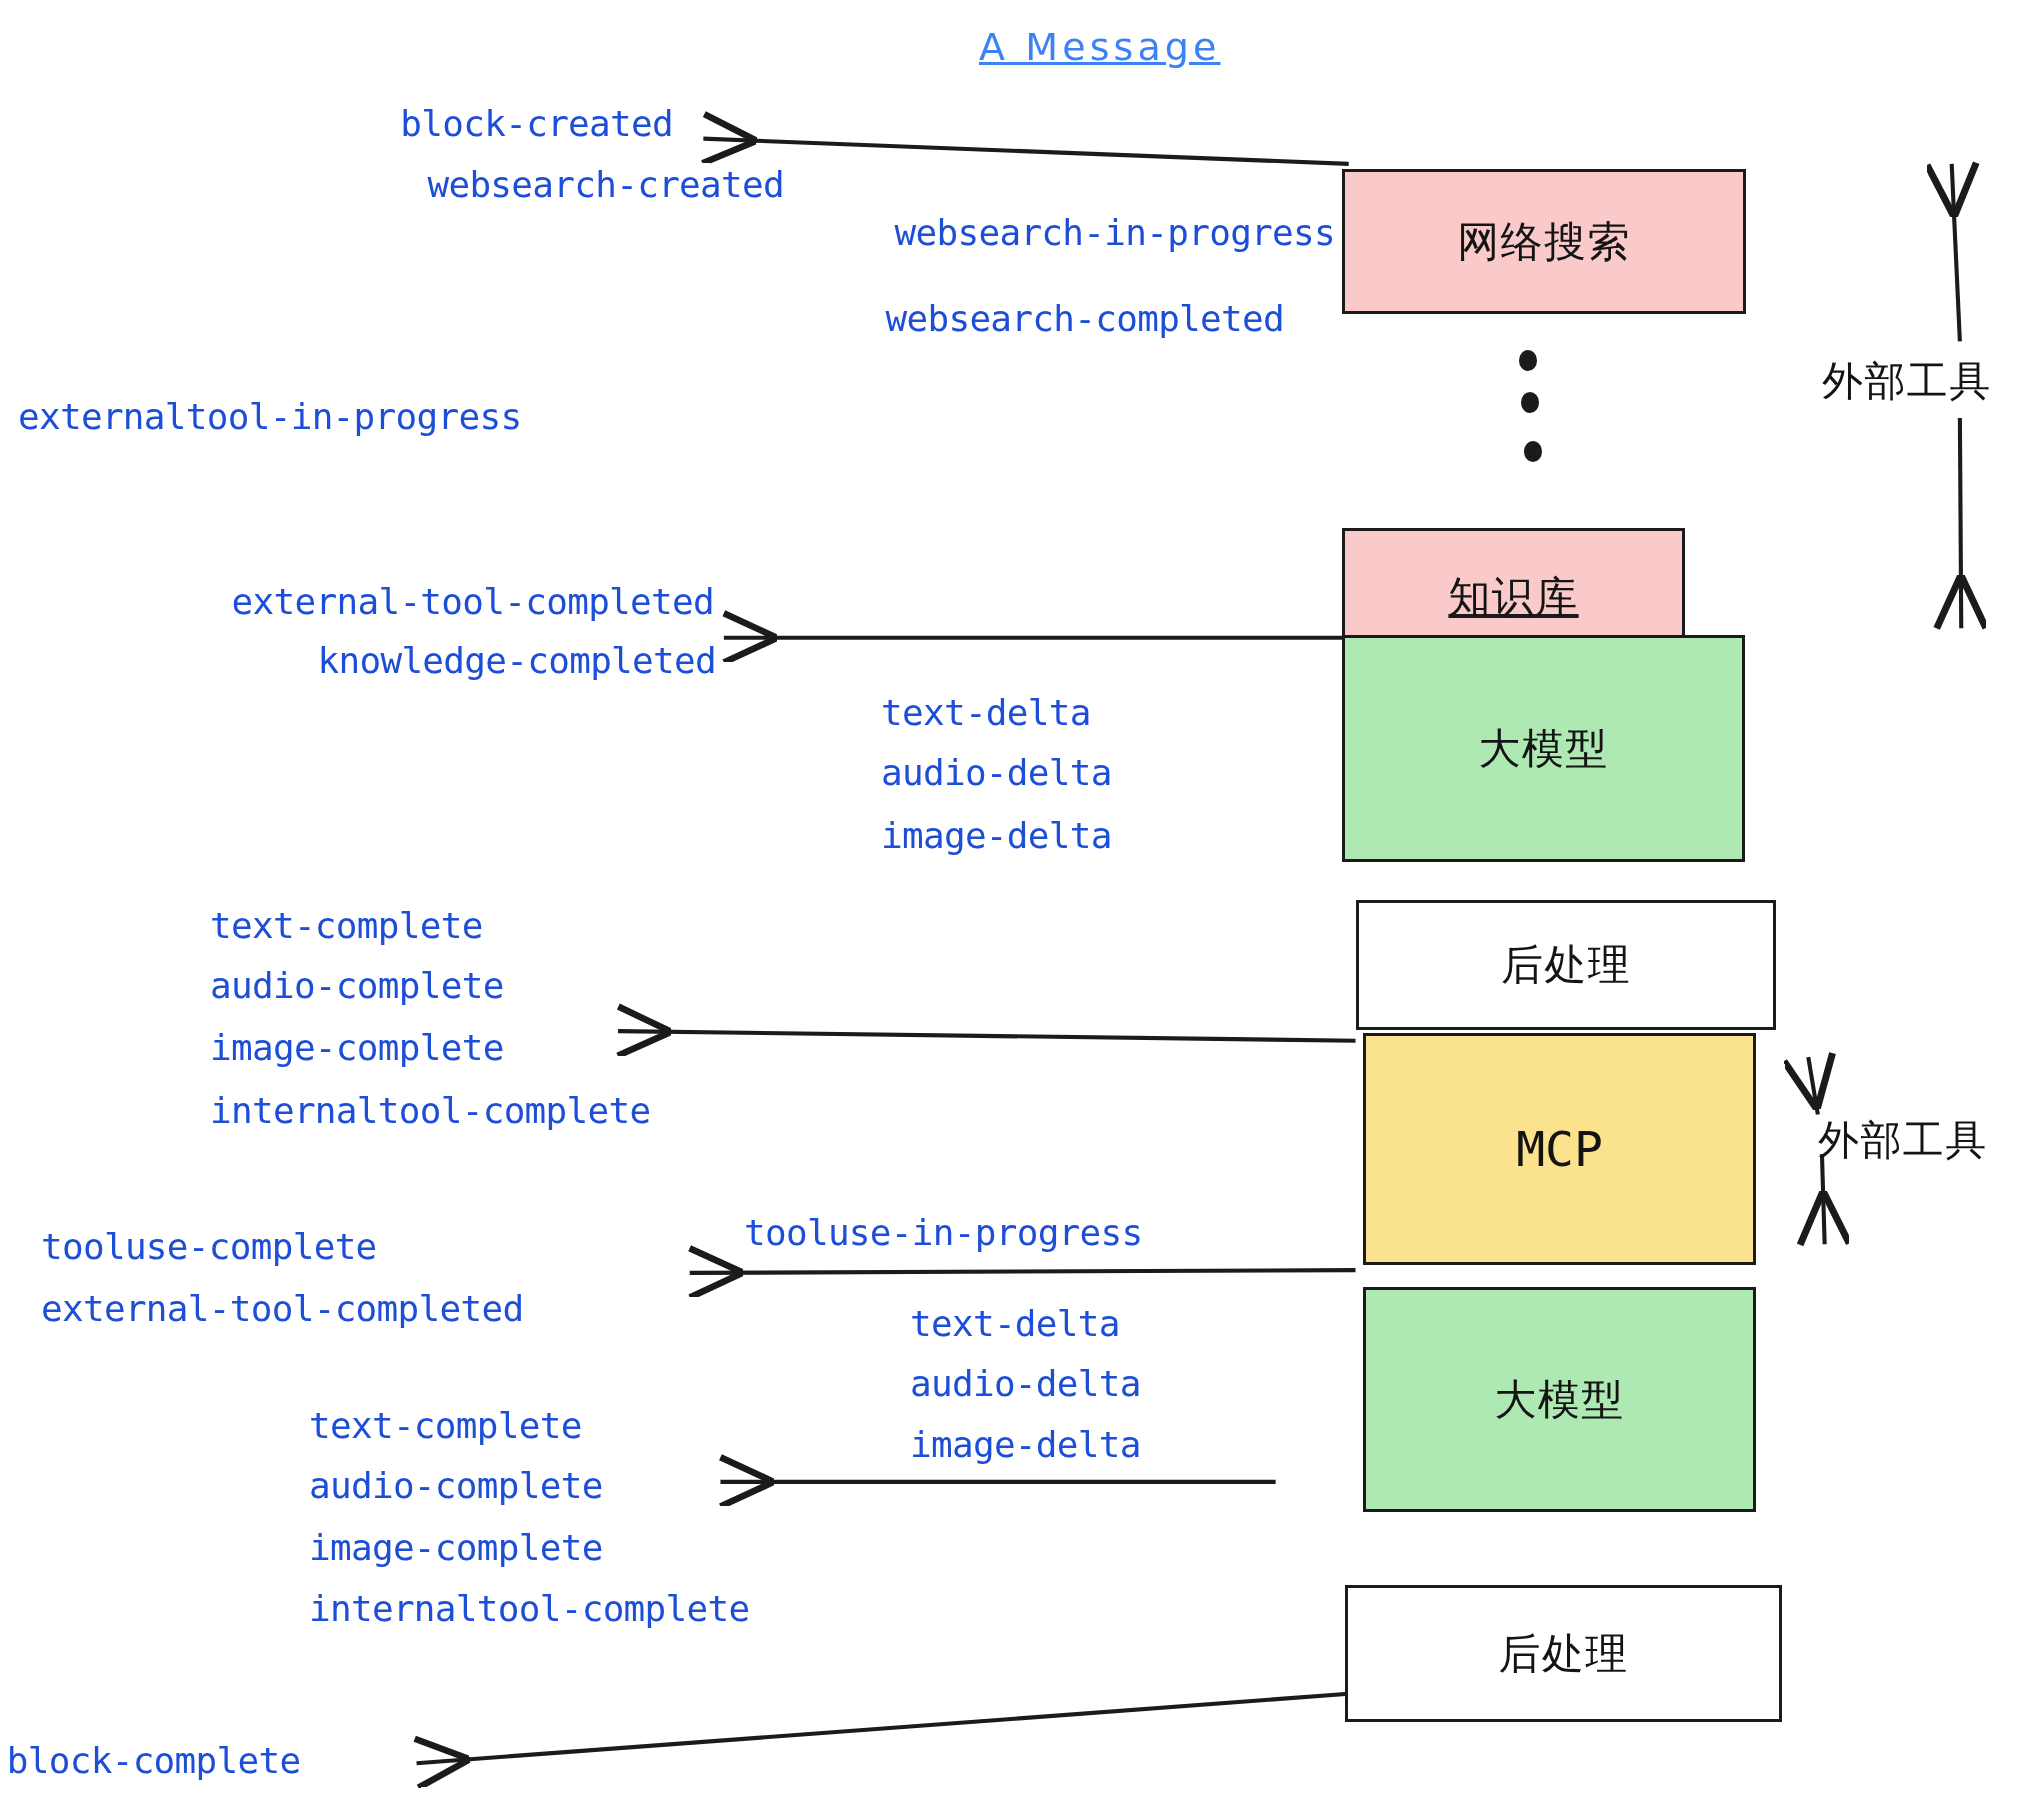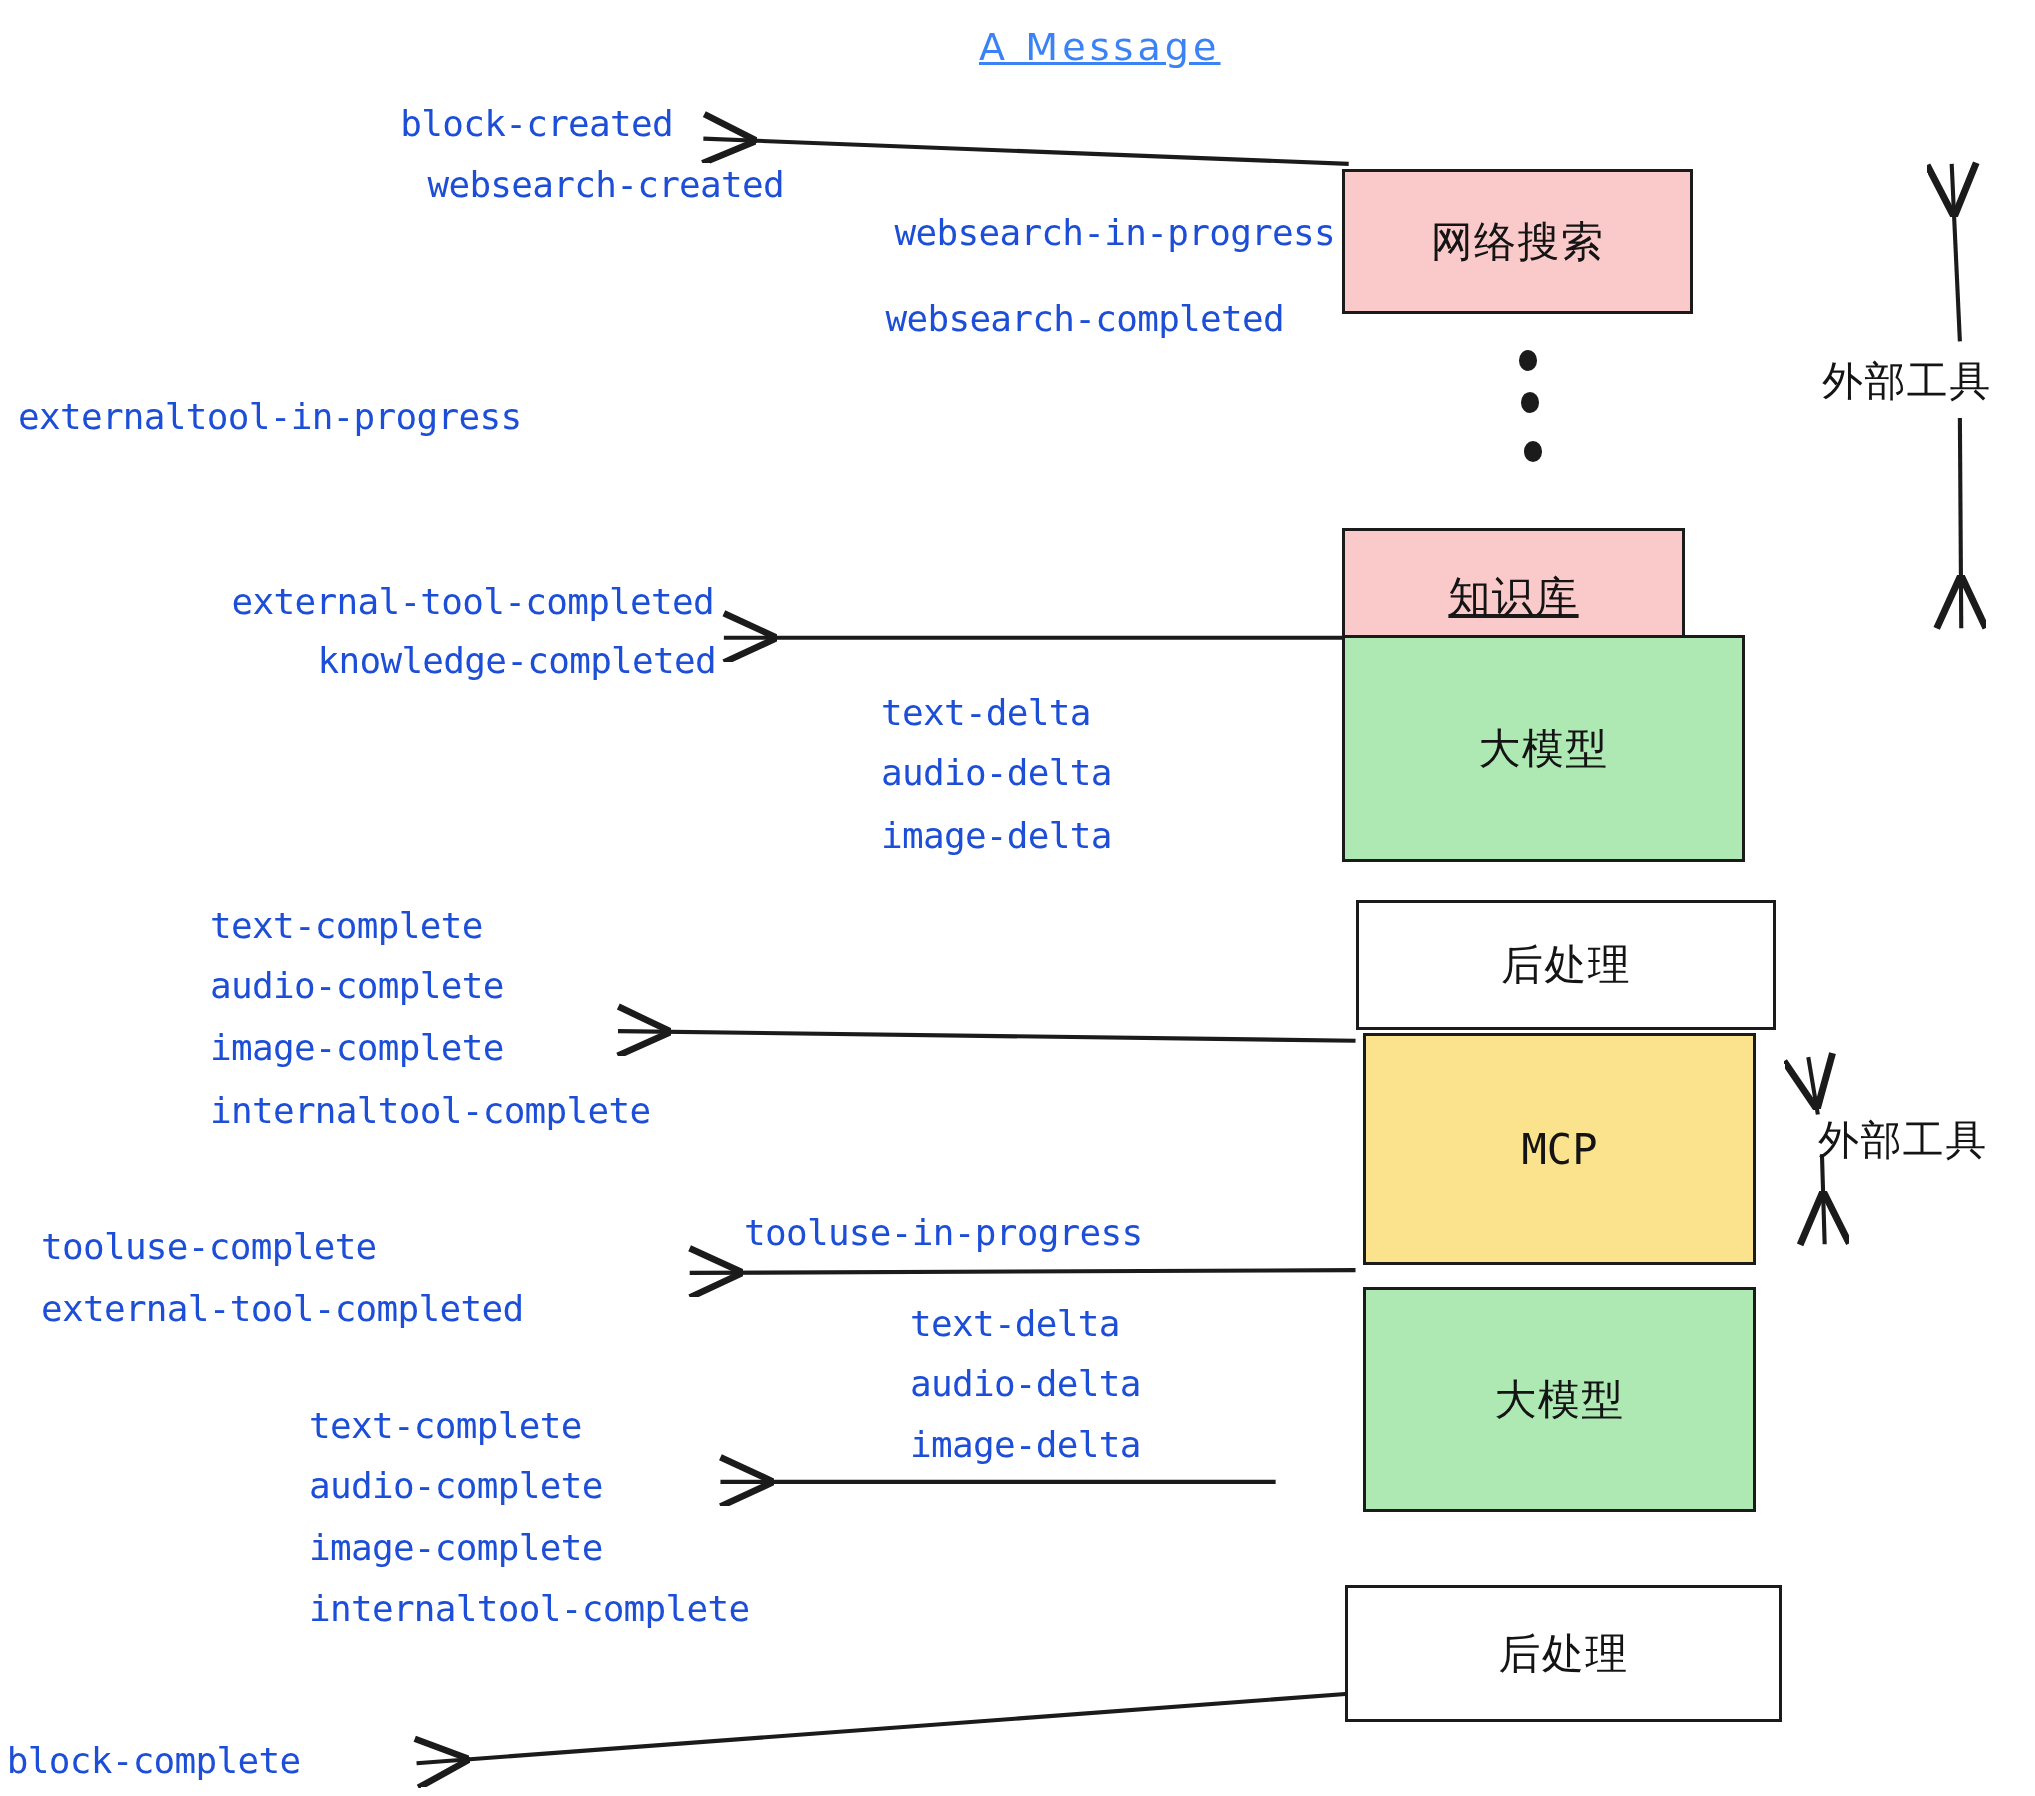--- a/index.html
+++ b/index.html
@@ -45,21 +45,21 @@
   }
   .box span{
     font-family:"DejaVu Sans","Liberation Sans",sans-serif;
     font-size:42px;
     letter-spacing:1.4px;
     color:#141414;
     white-space:nowrap;
   }
   .box span.lat{
     font-family:"DejaVu Sans Mono","Liberation Mono",monospace;
-    font-size:42px;
+    font-size:48px;
     letter-spacing:0px;
   }
 
   
   .sidelabel{
     position:absolute;
     font-family:"DejaVu Sans","Liberation Sans",sans-serif;
     font-size:41px;
     letter-spacing:1.4px;
     color:#141414;
@@ -105,21 +105,21 @@
 
     <path d="M1980,2480 L610,2582" fill="none" stroke="#1b1b1b" stroke-width="6" marker-end="url(#ah)"></path>
 
     <path d="M2870,500 L2858,240" fill="none" stroke="#1b1b1b" stroke-width="6" marker-end="url(#ahu)"></path>
     <path d="M2870,612 L2872,920" fill="none" stroke="#1b1b1b" stroke-width="6" marker-end="url(#ahu)"></path>
 
     <path d="M2662,1632 L2648,1548" fill="none" stroke="#1b1b1b" stroke-width="6" marker-end="url(#ahu)"></path>
     <path d="M2668,1690 L2672,1822" fill="none" stroke="#1b1b1b" stroke-width="6" marker-end="url(#ahu)"></path>
   </svg>
 
-  <div class="box" style="left:1342px;top:169px;width:351px;height:145px;background:#FAC9C9;">
+  <div class="box" style="left:1342px;top:169px;width:404px;height:145px;background:#FAC9C9;">
     <span>网络搜索</span>
   </div>
 
   <div class="box" style="left:1342px;top:528px;width:343px;height:137px;background:#FAC9C9;text-decoration:underline;">
     <span>知识库</span>
   </div>
 
   <div class="box" style="left:1342px;top:635px;width:403px;height:227px;background:#AEE9B4;">
     <span>大模型</span>
   </div>

